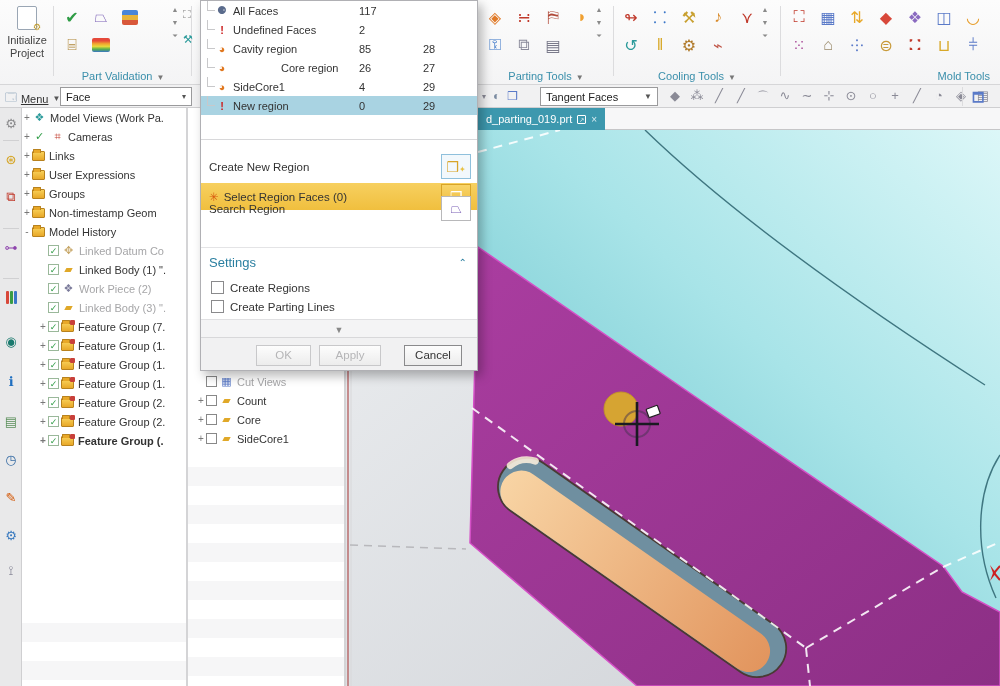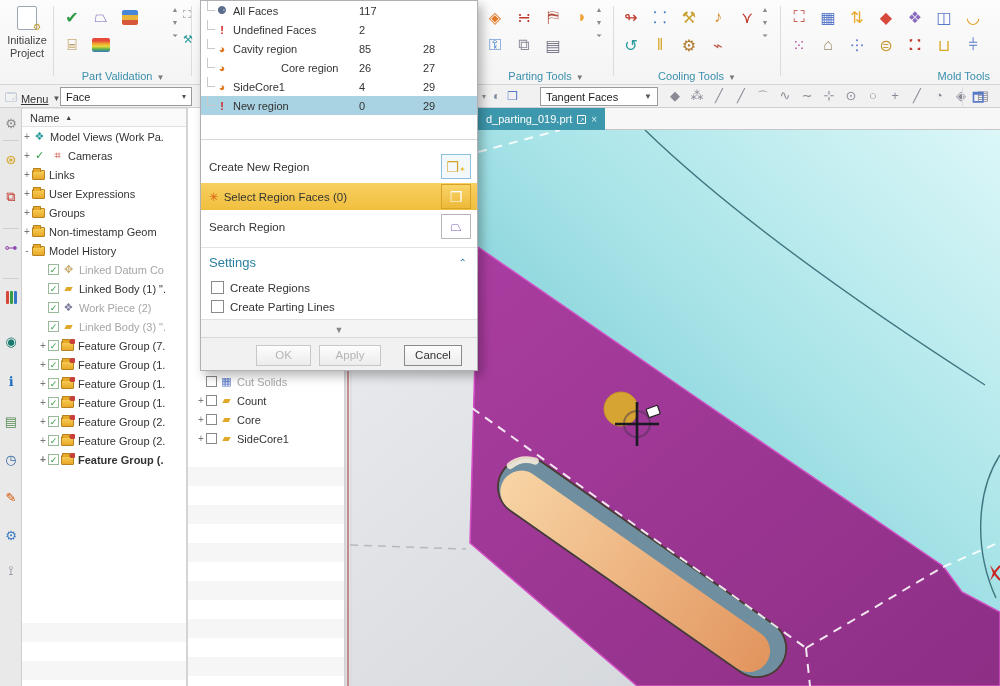--- a/index.html
+++ b/index.html
@@ -314,24 +314,20 @@
     <div class="sico" style="top: 222px; color: rgb(26, 122, 110);">◉</div>
     <div class="sico" style="top: 262px; color: rgb(31, 111, 192);">ℹ</div>
     <div class="sico" style="top: 302px; color: rgb(90, 143, 90);">▤</div>
     <div class="sico" style="top: 340px; color: rgb(58, 110, 165);">◷</div>
     <div class="sico" style="top: 378px; color: rgb(211, 84, 0);">✎</div>
     <div class="sico" style="top: 416px; color: rgb(58, 122, 191);">⚙</div>
     <div class="sico" style="top: 452px; color: rgb(138, 138, 154);">⟟</div>
   </div>
 
 <div id="partnav" class="panel">
-  <div class="pn-col">
-    <span>Name</span>
-      <span class="sortup">▲</span>
-  </div>
   <div id="pn-rows">
       <div class="trow">
         <span class="exp">+</span>
         <span class="tico" style="color: rgb(42, 154, 154);">❖</span>
         <span>Model Views (Work Pa.</span>
       </div>
       <div class="trow">
         <span class="exp">+</span>
         <span class="tico" style="color: rgb(46, 156, 69);">✓</span>
         <span class="tico" style="color: rgb(192, 57, 43);">⌗</span>
@@ -431,21 +427,21 @@
     </div>
   <div class="stripes" style="top:496px;"></div>
 </div>
 
 <div id="panel2" class="panel">
   <div id="p2-rows" class="abs" style="left:0;top:264px;width:100%;">
       <div class="trow dim" style="padding-left: 8px;">
         <span class="exp"></span>
         <span class="box"></span>
         <span class="tico" style="color: rgb(90, 122, 200);">▦</span>
-        <span>Cut Solids</span>
+        <span>Cut Views</span>
       </div>
       <div class="trow" style="padding-left: 8px;">
         <span class="exp">+</span>
         <span class="box"></span>
         <span class="tico" style="color: rgb(224, 168, 40);">▰</span>
         <span>Count</span>
       </div>
       <div class="trow" style="padding-left: 8px;">
         <span class="exp">+</span>
         <span class="box"></span>
@@ -515,21 +511,21 @@
         <span style="color:#d8a428;">❒<span style="font-size:8px;color:#e8c040;">✦</span></span>
       </span>
   </div>
   <div class="actrow gold" style="top:182px;">
     <span style="color:#d85a10;margin-right:5px;">✳</span>
     <span>Select Region Faces (0)</span>
     <span class="iconbtn gold" style="top:1px;">
         <span style="color:#fff;">❒</span>
       </span>
   </div>
-  <div class="actrow" style="top:212px;align-items:center;">
+  <div class="actrow" style="top:194px;align-items:center;">
     <span>Search Region</span>
     <span class="iconbtn" style="top:1px;">
         <span style="color:#7a5fb5;">⏢</span>
       </span>
   </div>
   <div class="abs" style="left:0;top:246px;width:276px;height:1px;background:#e4e4e6;"></div>
   <div class="settings-h">Settings</div>
   <div class="settings-ch">⌃</div>
   <div class="cbrow" style="top:280px;">
     <span class="box"></span>

